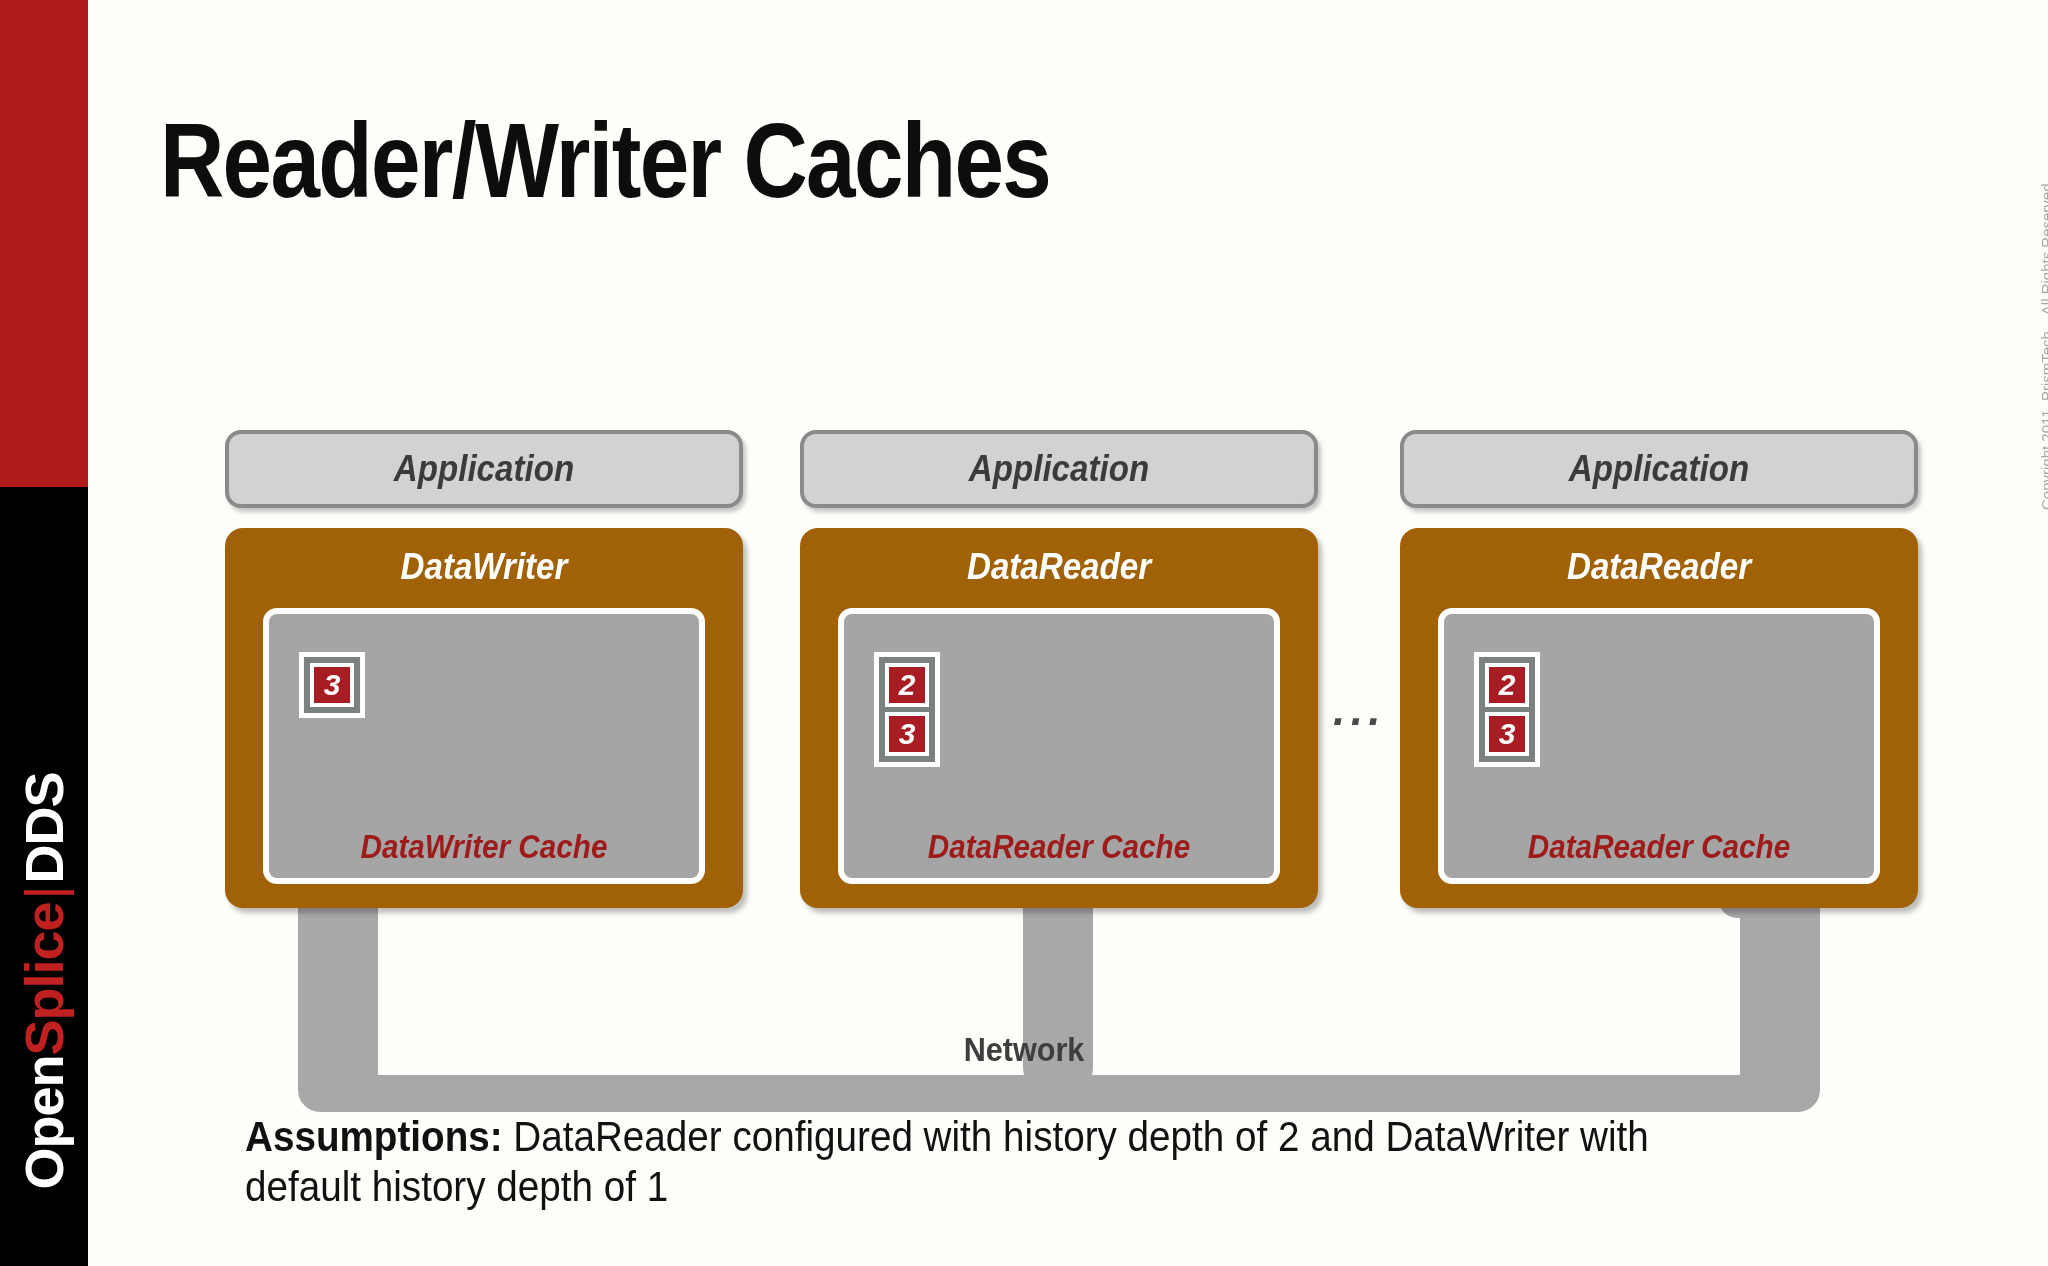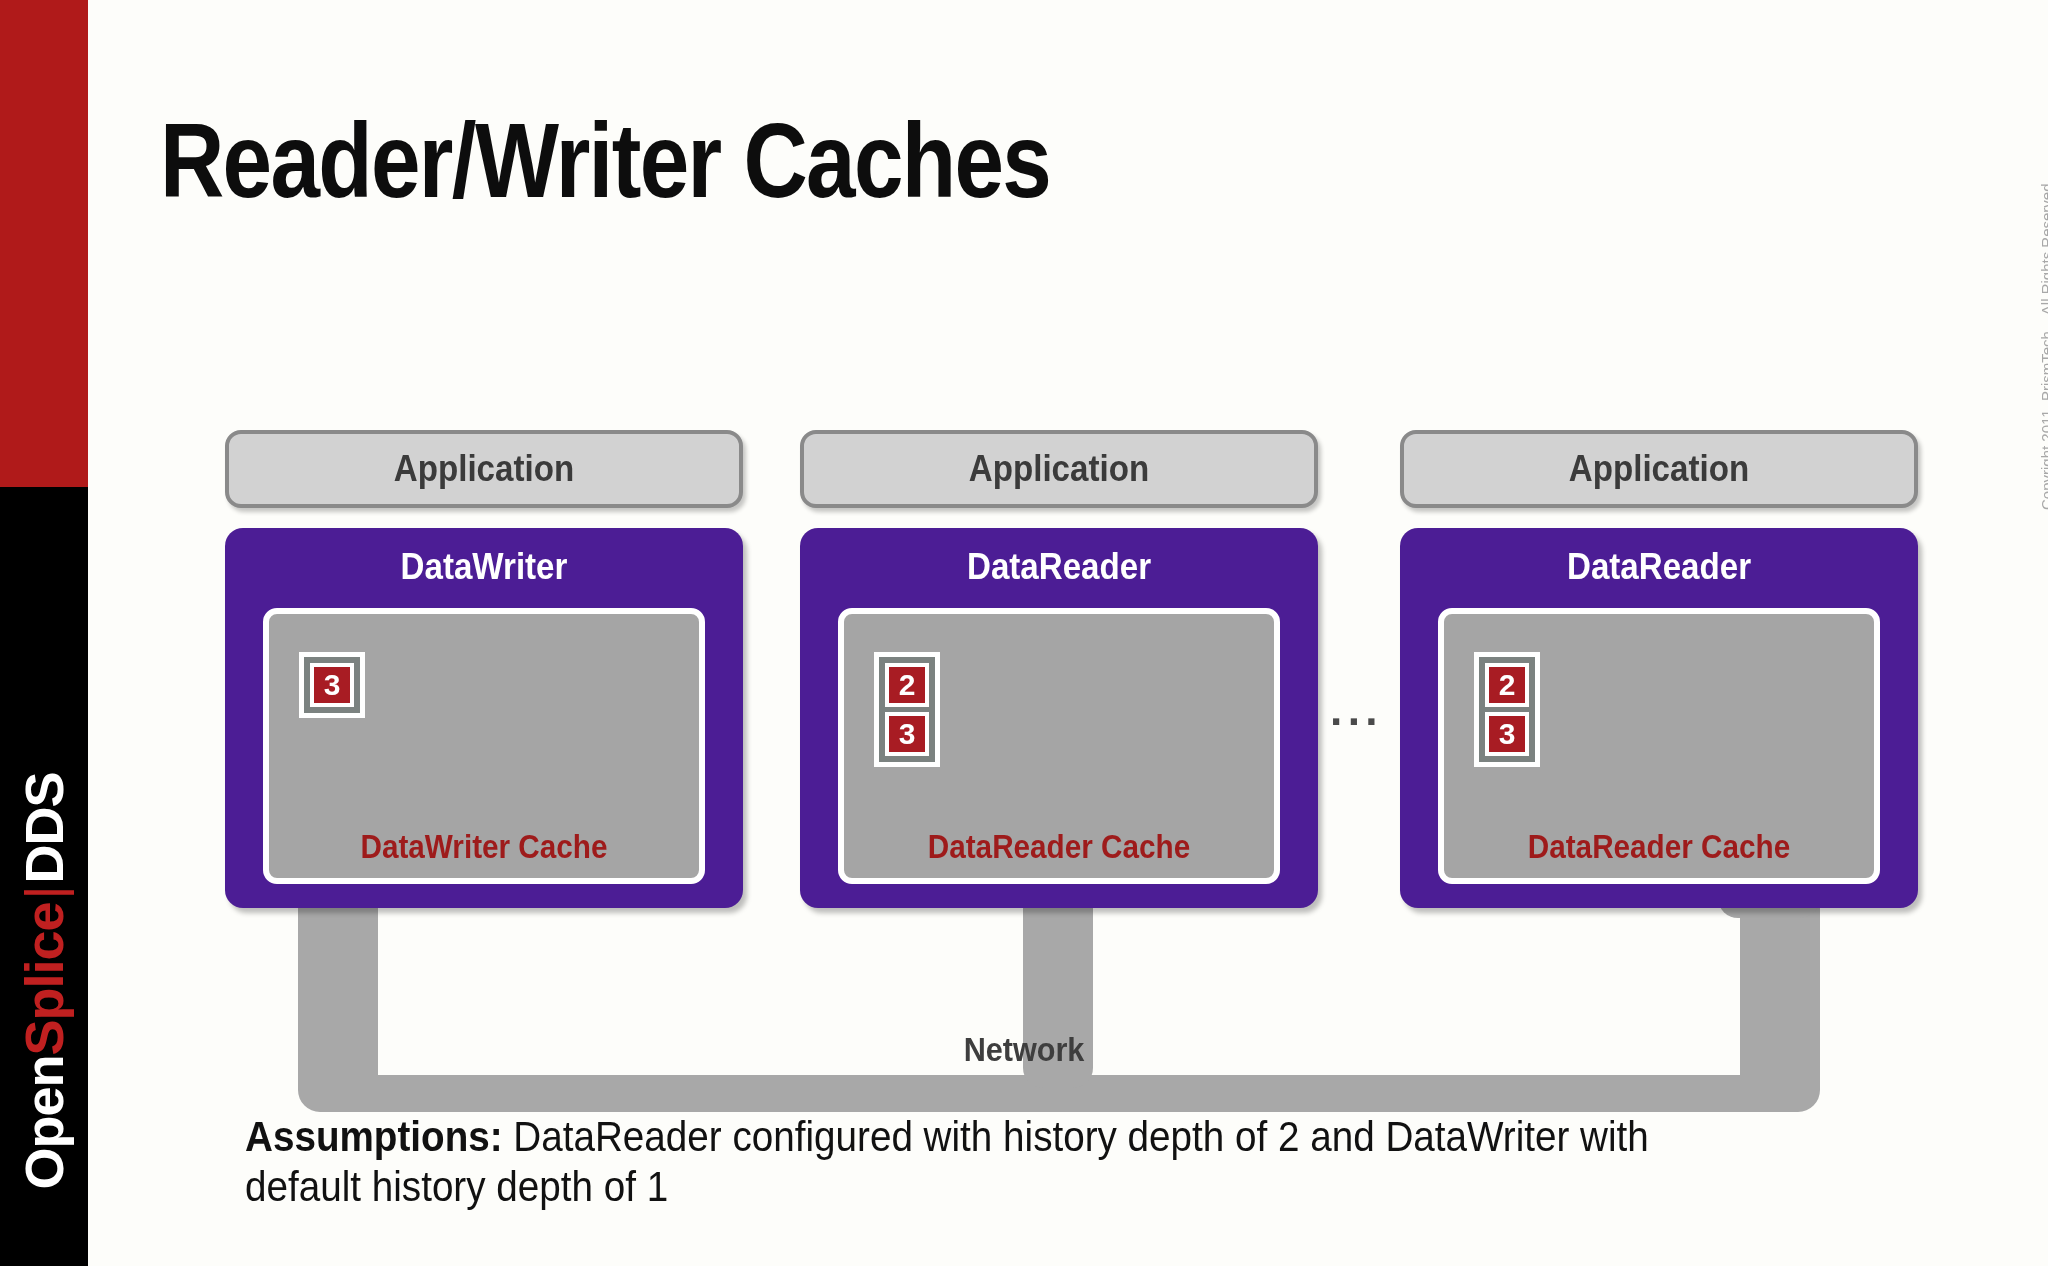--- a/index.html
+++ b/index.html
@@ -97,20 +97,21 @@
     text-align: left;
   }
 
   
   .diagram {
     position: absolute;
     left: 0;
     top: 0;
     width: 2048px;
     height: 1116px;
+    font-style: italic;
   }
 
   .col {
     position: absolute;
     width: 520px;
   }
   .col-0 { left: 225px; }
   .col-1 { left: 800px; }
   .col-2 { left: 1400px; }
 
@@ -135,21 +136,21 @@
     font-family: "Liberation Sans Narrow", "Liberation Sans", sans-serif;
     transform: scaleX(0.92);
   }
 
   .entity-box {
     position: absolute;
     top: 528px;
     width: 518px;
     height: 380px;
     box-sizing: border-box;
-    background: #4c1d95;
+    background: #a16207;
     border-radius: 18px;
     box-shadow: 4px 5px 5px rgba(0,0,0,0.25);
   }
   .entity-label {
     position: absolute;
     top: 18px;
     left: 0;
     width: 100%;
     text-align: center;
     color: #ffffff;

